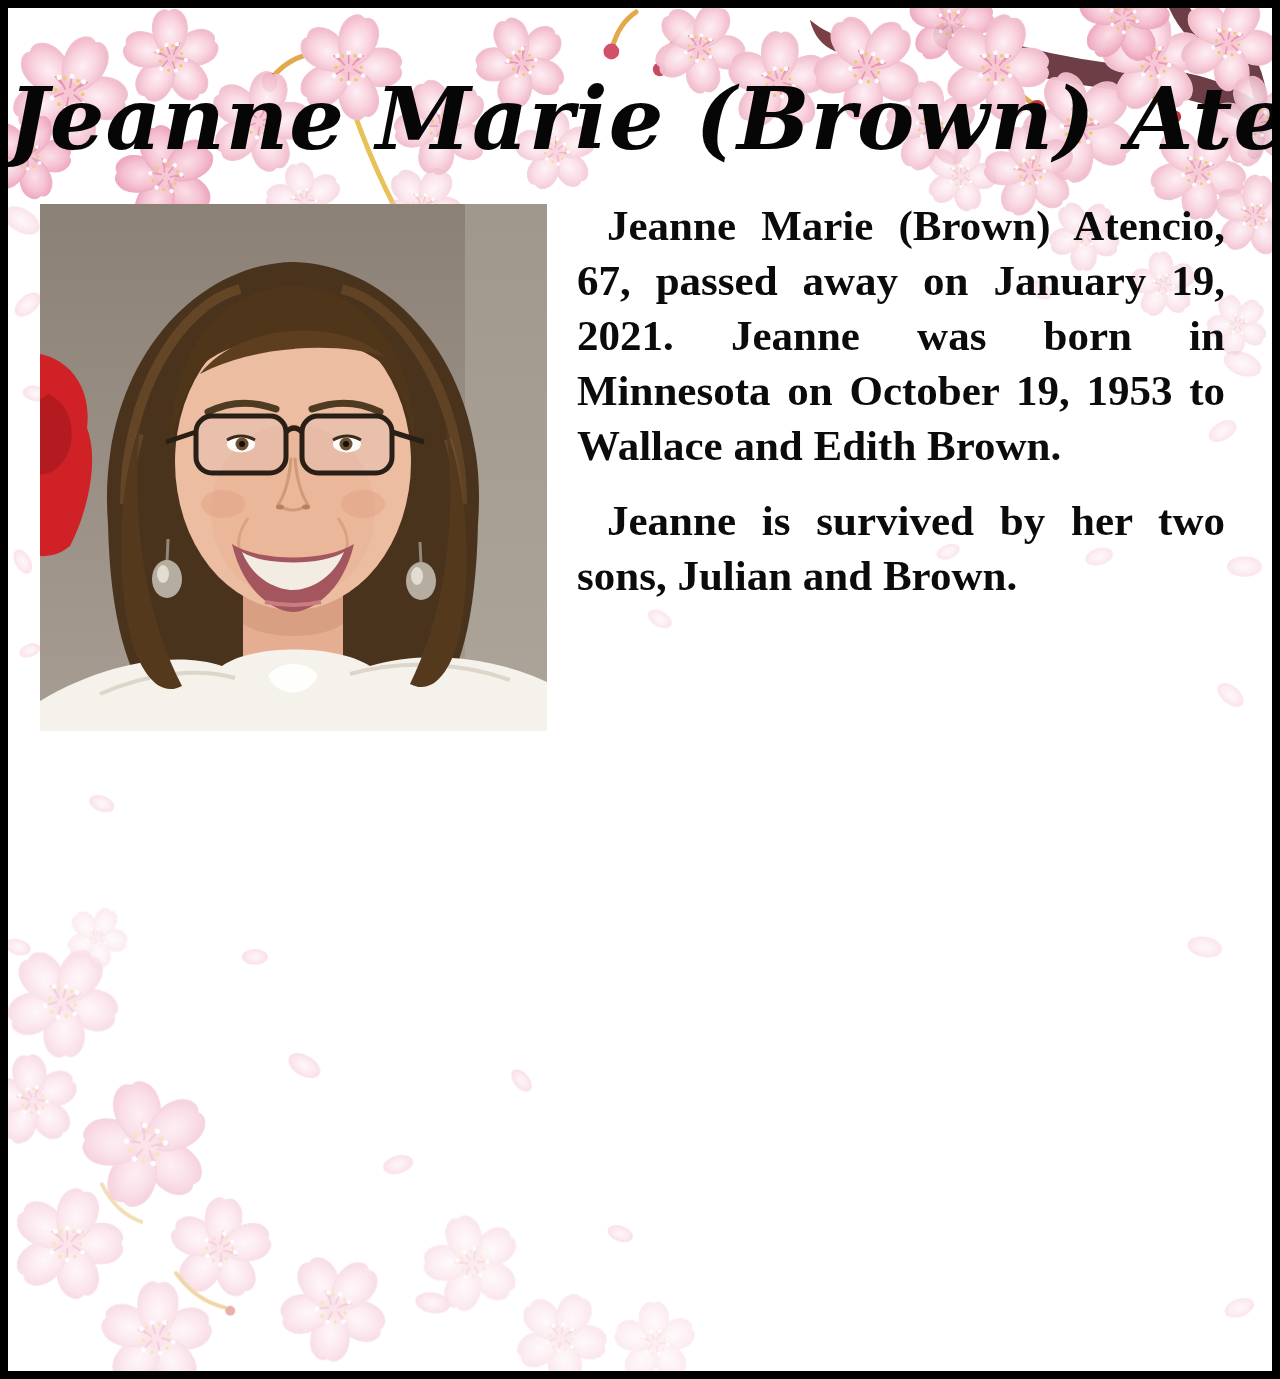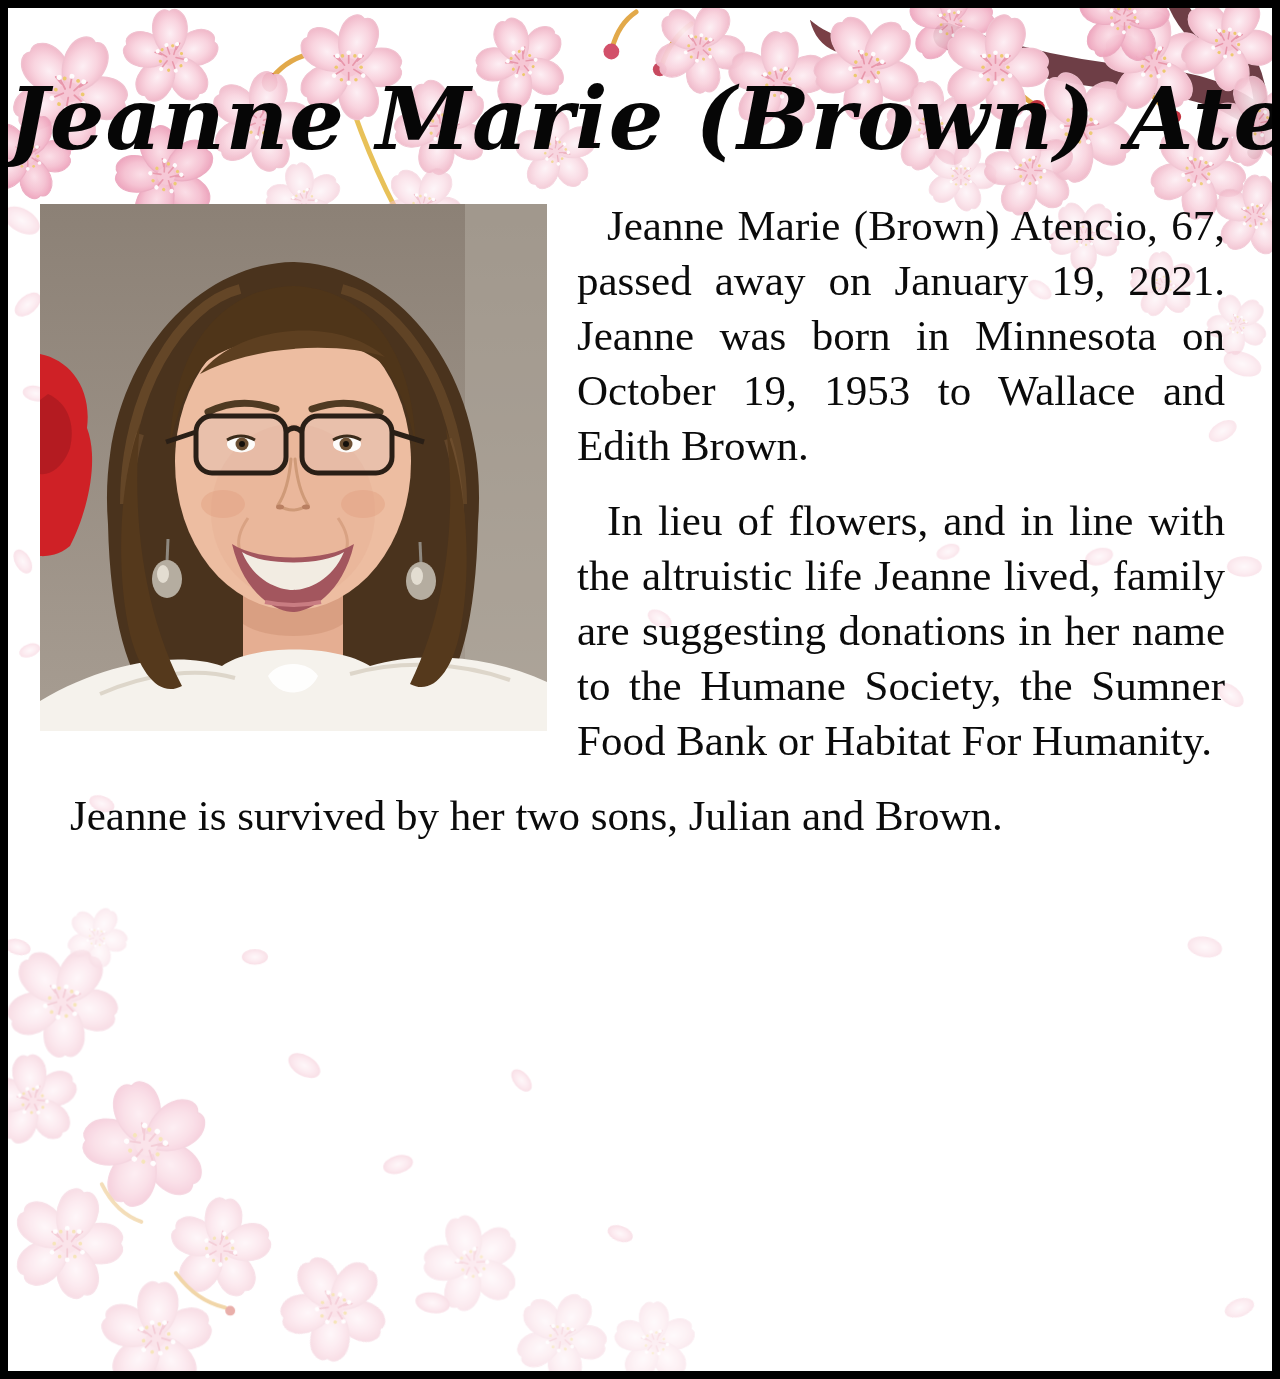--- a/index.html
+++ b/index.html
@@ -44,20 +44,21 @@
     padding:0;
   }
   .photo svg{display:block;width:100%;height:100%;}
   p.para{
     margin:0 12px 20px 0;
     text-align:justify;
     text-indent:30px;
     font-size:43px;
     line-height:55px;
     color:#0b0b0b;
+    font-weight:bold;
   }
 </style>
 </head>
 <body>
 
 <div class="page">
 
   <svg class="decor" viewBox="0 0 1280 1379" preserveAspectRatio="none" aria-hidden="true">
     <defs>
       <radialGradient id="pg" cx="0.5" cy="0.5" r="0.55">
@@ -317,17 +318,16 @@
           <ellipse cx="127" cy="375" rx="15" ry="19" fill="#b5ada0"></ellipse>
           <ellipse cx="123" cy="370" rx="6" ry="9" fill="#e3ddd1"></ellipse>
           <path d="M380,338 L381,360" stroke="#8e887f" stroke-width="3" fill="none"></path>
           <ellipse cx="381" cy="377" rx="15" ry="19" fill="#b5ada0"></ellipse>
           <ellipse cx="377" cy="372" rx="6" ry="9" fill="#e3ddd1"></ellipse>
         </g>
       </svg>
     </figure>
 
     <p class="para">Jeanne Marie (Brown) Atencio, 67, passed away on January 19, 2021. Jeanne was born in Minnesota on October 19, 1953 to Wallace and Edith Brown.</p>
-    <p class="para">In lieu of flowers, and in line with the altruistic life Jeanne lived, family are suggesting donations in her name to the Humane Society, the Sumner Food Bank or Habitat For Humanity.</p>
     <p class="para">Jeanne is survived by her two sons, Julian and Brown.</p>
   </div>
 
 </div>
 
 </body></html>

